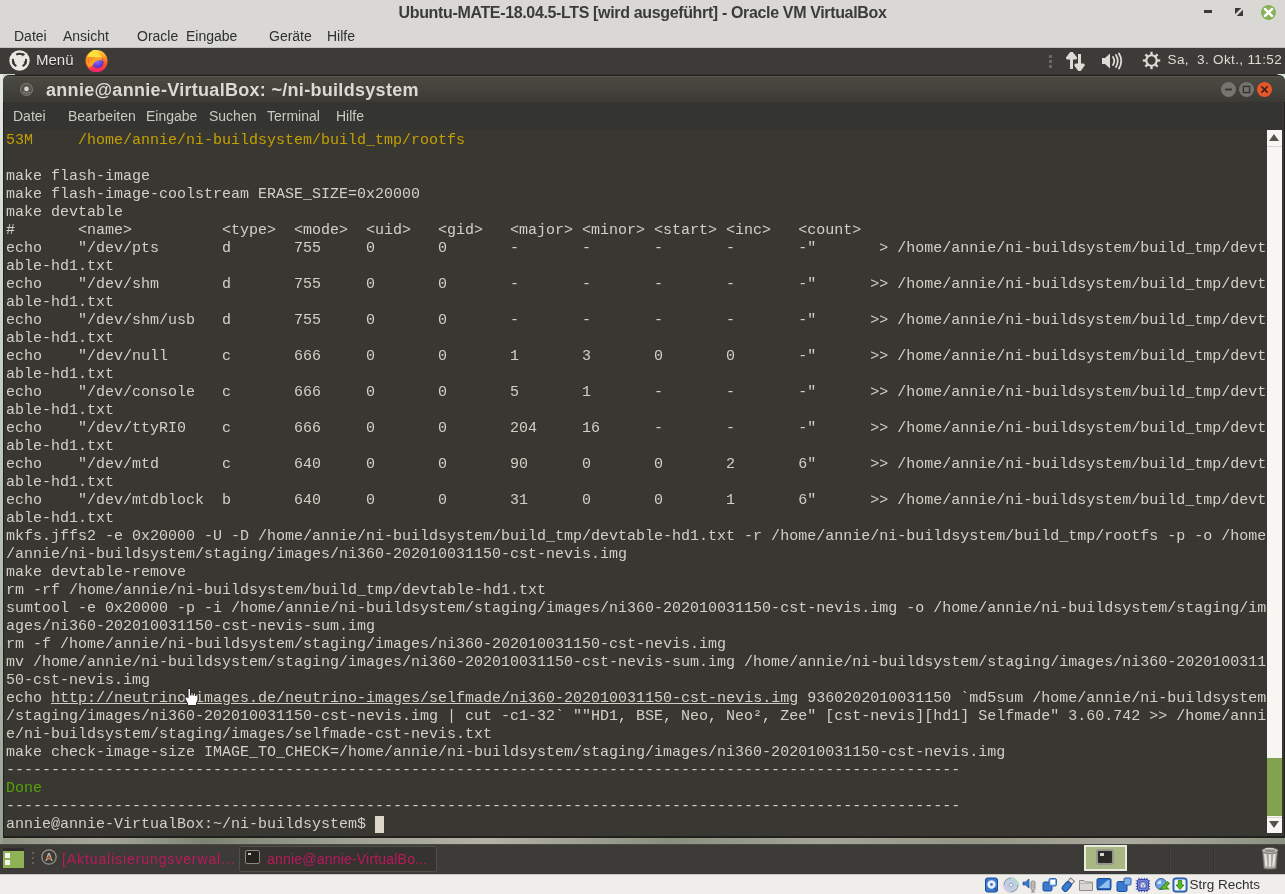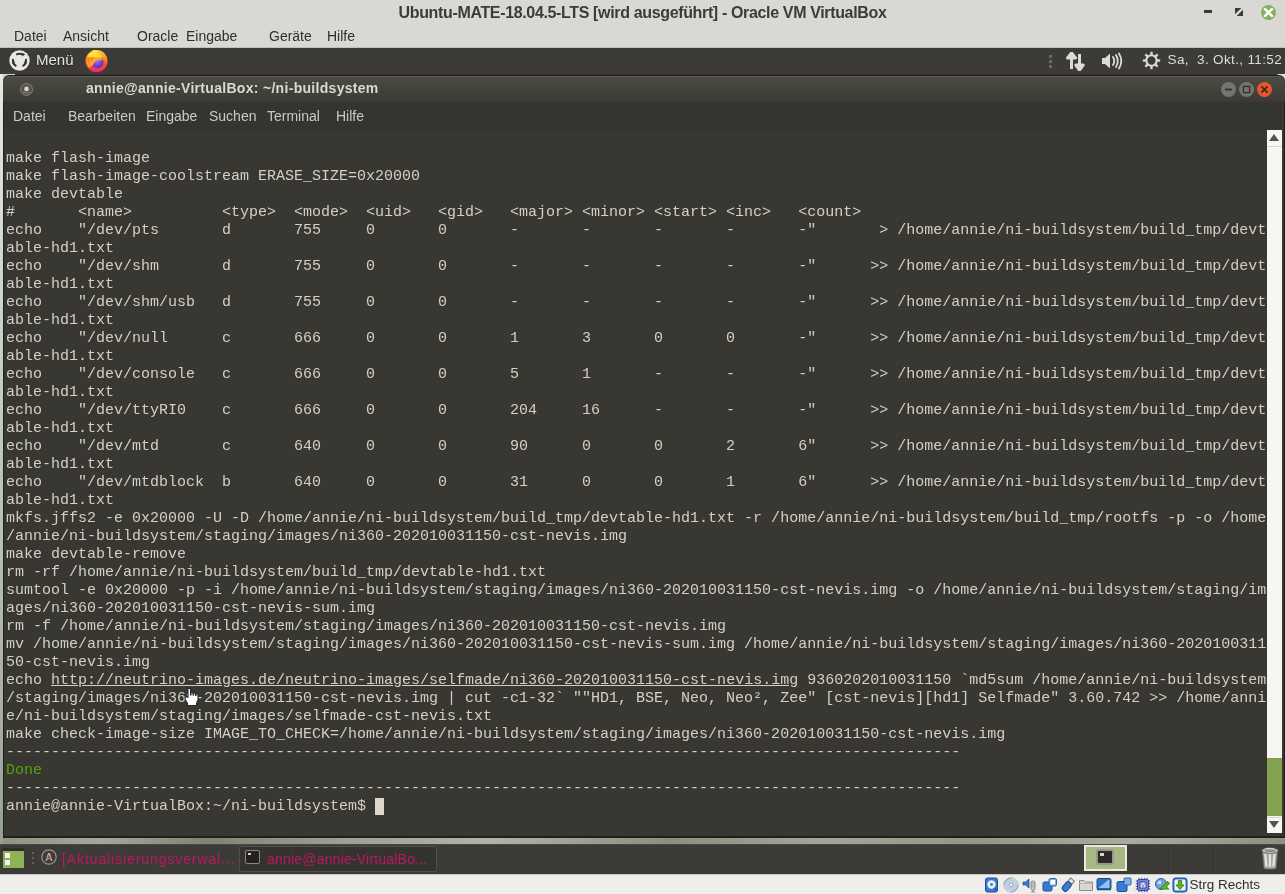--- a/index.html
+++ b/index.html
@@ -21,21 +21,21 @@
 #wallleft { left:0; top:74px; width:3px; height:770px; background:linear-gradient(#e3e9e2,#c3cec3 40%,#a9b2a3 80%,#96a090); }
 #wallbottom { left:0; top:837px; width:1285px; height:7px;
   background:linear-gradient(90deg,#8f9383 0,#a5a79a 8%,#7e8474 16%,#9ea194 27%,#b3b2a7 38%,#8a9080 52%,#a3a599 64%,#949786 76%,#aaaa9e 88%,#8b9181 100%); }
 
 
 #term { left:3px; top:75px; width:1282px; height:763px; background:#383732;
   border:1px solid #21201d; border-bottom:2px solid #21201d; border-radius:6px 6px 0 0; }
 #ttitle { left:3px; top:76px; width:1282px; height:26px;
   background:linear-gradient(#4b4a42,#3e3d37 80%,#3a3933); border-radius:6px 6px 0 0;
   border-top:1px solid #5c5a51; }
-#ttitletext { left:46px; top:80px; font-size:14px; font-weight:bold; color:#dbd9d4; letter-spacing:0.3px;margin-left:40px; }
+#ttitletext { left:46px; top:80px; font-size:18px; font-weight:bold; color:#dbd9d4; letter-spacing:0.3px; }
 #tmenu { left:4px; top:102px; width:1278px; height:28px; background:#343430; }
 #tmenu span { position:absolute; top:4px; height:20px; line-height:20px; font-size:14px; color:#cbc9c3; }
 
 
 #tpre { left:6px; top:132px; font-family:"Liberation Mono", monospace; font-size:15px;
   line-height:18px; color:#d2d0c6; white-space:pre; letter-spacing:0; }
 #tpre .yl { color:#c4a000; }
 #tpre .gr { color:#55a407;margin-top:12px; }
 #tpre .lk { text-decoration:underline; }
 #tpre .cur { background:#dcd7ca; }
@@ -186,21 +186,21 @@
 
 <div class="abs" id="tmenu">
  <span style="left:9px">Datei</span>
  <span style="left:64px">Bearbeiten</span>
  <span style="left:142px">Eingabe</span>
  <span style="left:205px">Suchen</span>
  <span style="left:263px">Terminal</span>
  <span style="left:332px">Hilfe</span>
 </div>
 
-<pre class="abs" id="tpre">
+<pre class="abs" id="tpre"><span class="yl">53M     /home/annie/ni-buildsystem/build_tmp/rootfs</span>
 
 make flash-image
 make flash-image-coolstream ERASE_SIZE=0x20000
 make devtable
 #       &lt;name&gt;          &lt;type&gt;  &lt;mode&gt;  &lt;uid&gt;   &lt;gid&gt;   &lt;major&gt; &lt;minor&gt; &lt;start&gt; &lt;inc&gt;   &lt;count&gt;
 echo    "/dev/pts       d       755     0       0       -       -       -       -       -"       &gt; /home/annie/ni-buildsystem/build_tmp/devt
 able-hd1.txt
 echo    "/dev/shm       d       755     0       0       -       -       -       -       -"      &gt;&gt; /home/annie/ni-buildsystem/build_tmp/devt
 able-hd1.txt
 echo    "/dev/shm/usb   d       755     0       0       -       -       -       -       -"      &gt;&gt; /home/annie/ni-buildsystem/build_tmp/devt

